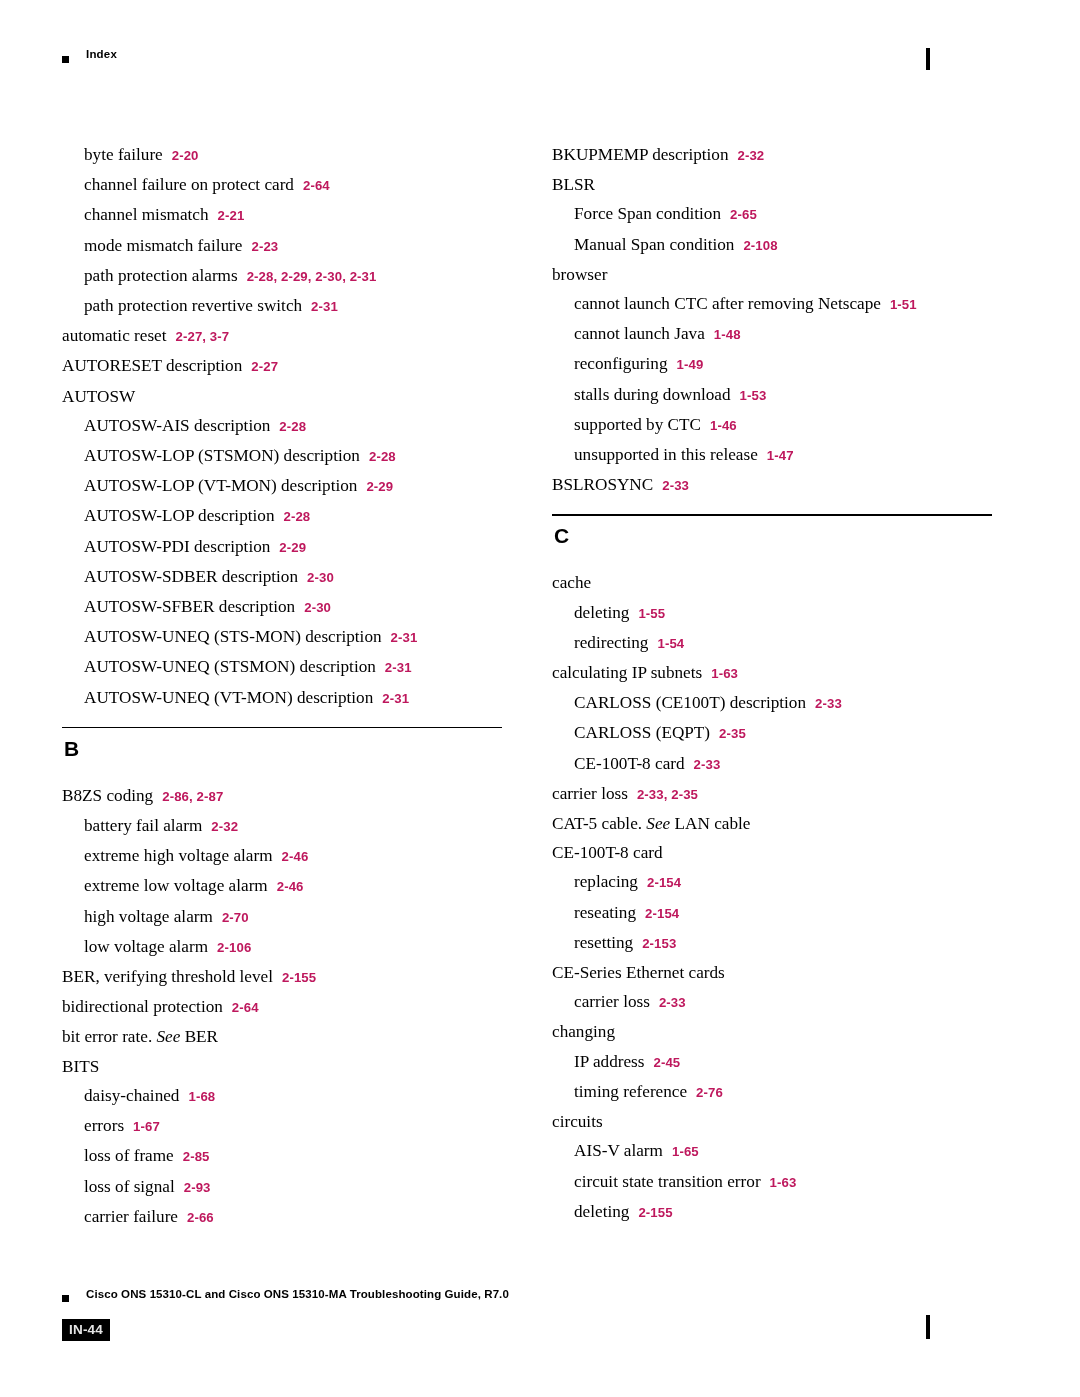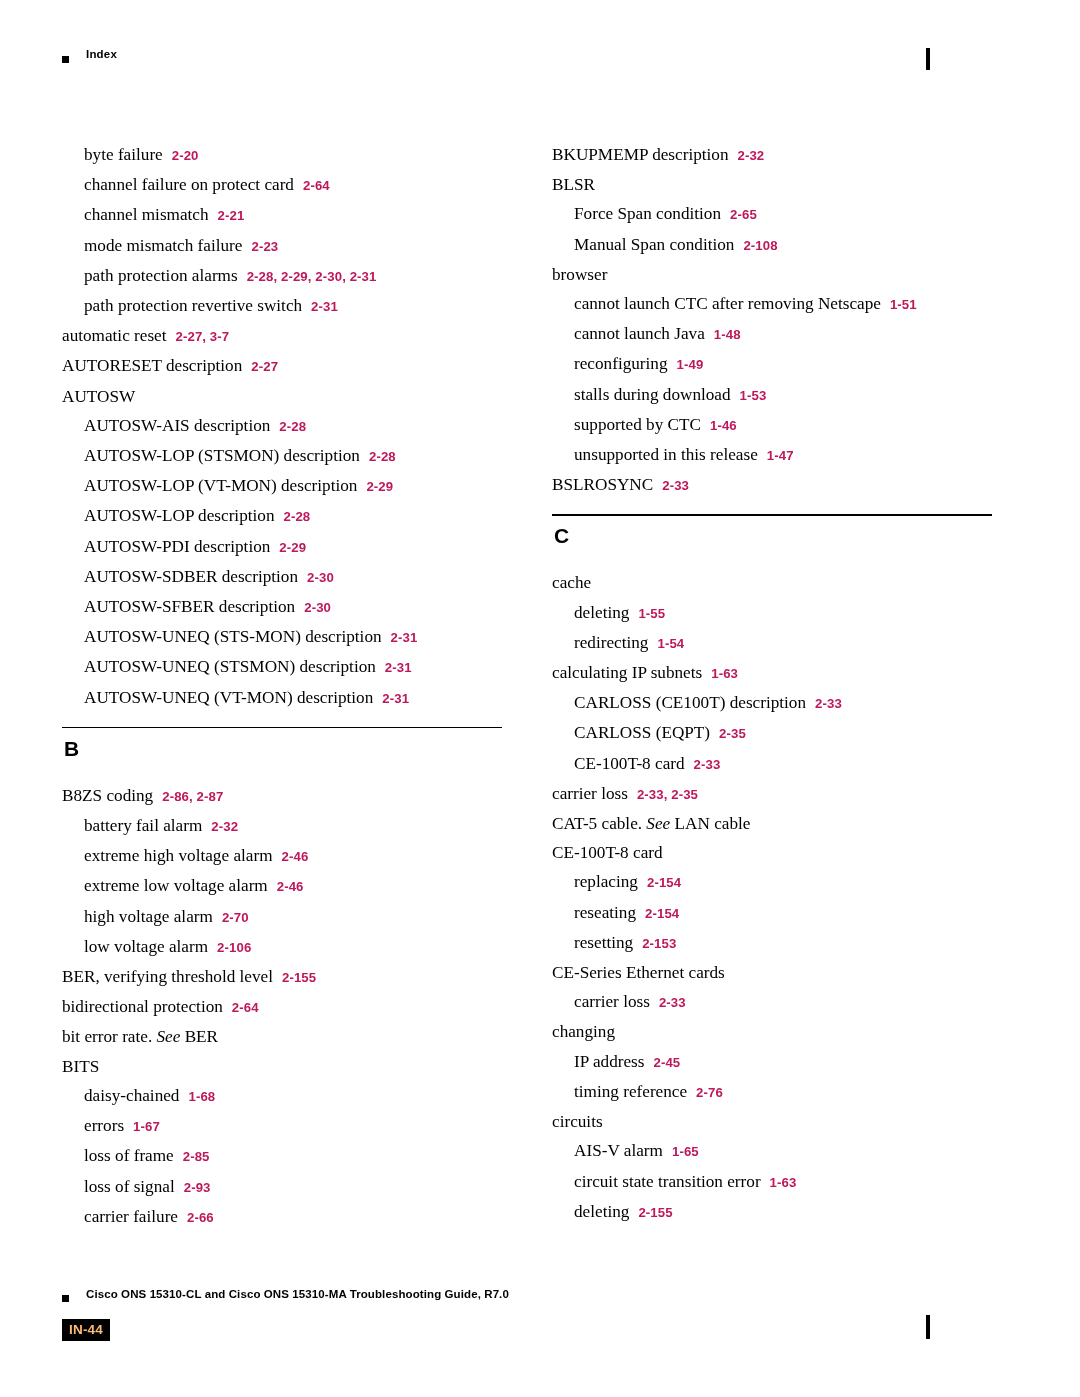--- a/index.html
+++ b/index.html
@@ -142,21 +142,21 @@
     font-family: "Liberation Sans", sans-serif;
     font-weight: bold;
     font-size: 11.5px;
     letter-spacing: 0.1px;
   }
   .footer-page {
     position: absolute;
     left: 0;
     top: 26px;
     background: #000;
-    color: #fdba74;
+    color: #e5e5e5;
     font-family: "Liberation Sans", sans-serif;
     font-weight: bold;
     font-size: 13.5px;
     padding: 3px 7px 4px 7px;
     letter-spacing: 0.2px;
   }
   .footer-rule {
     position: absolute;
     right: 0;
     top: 22px;

